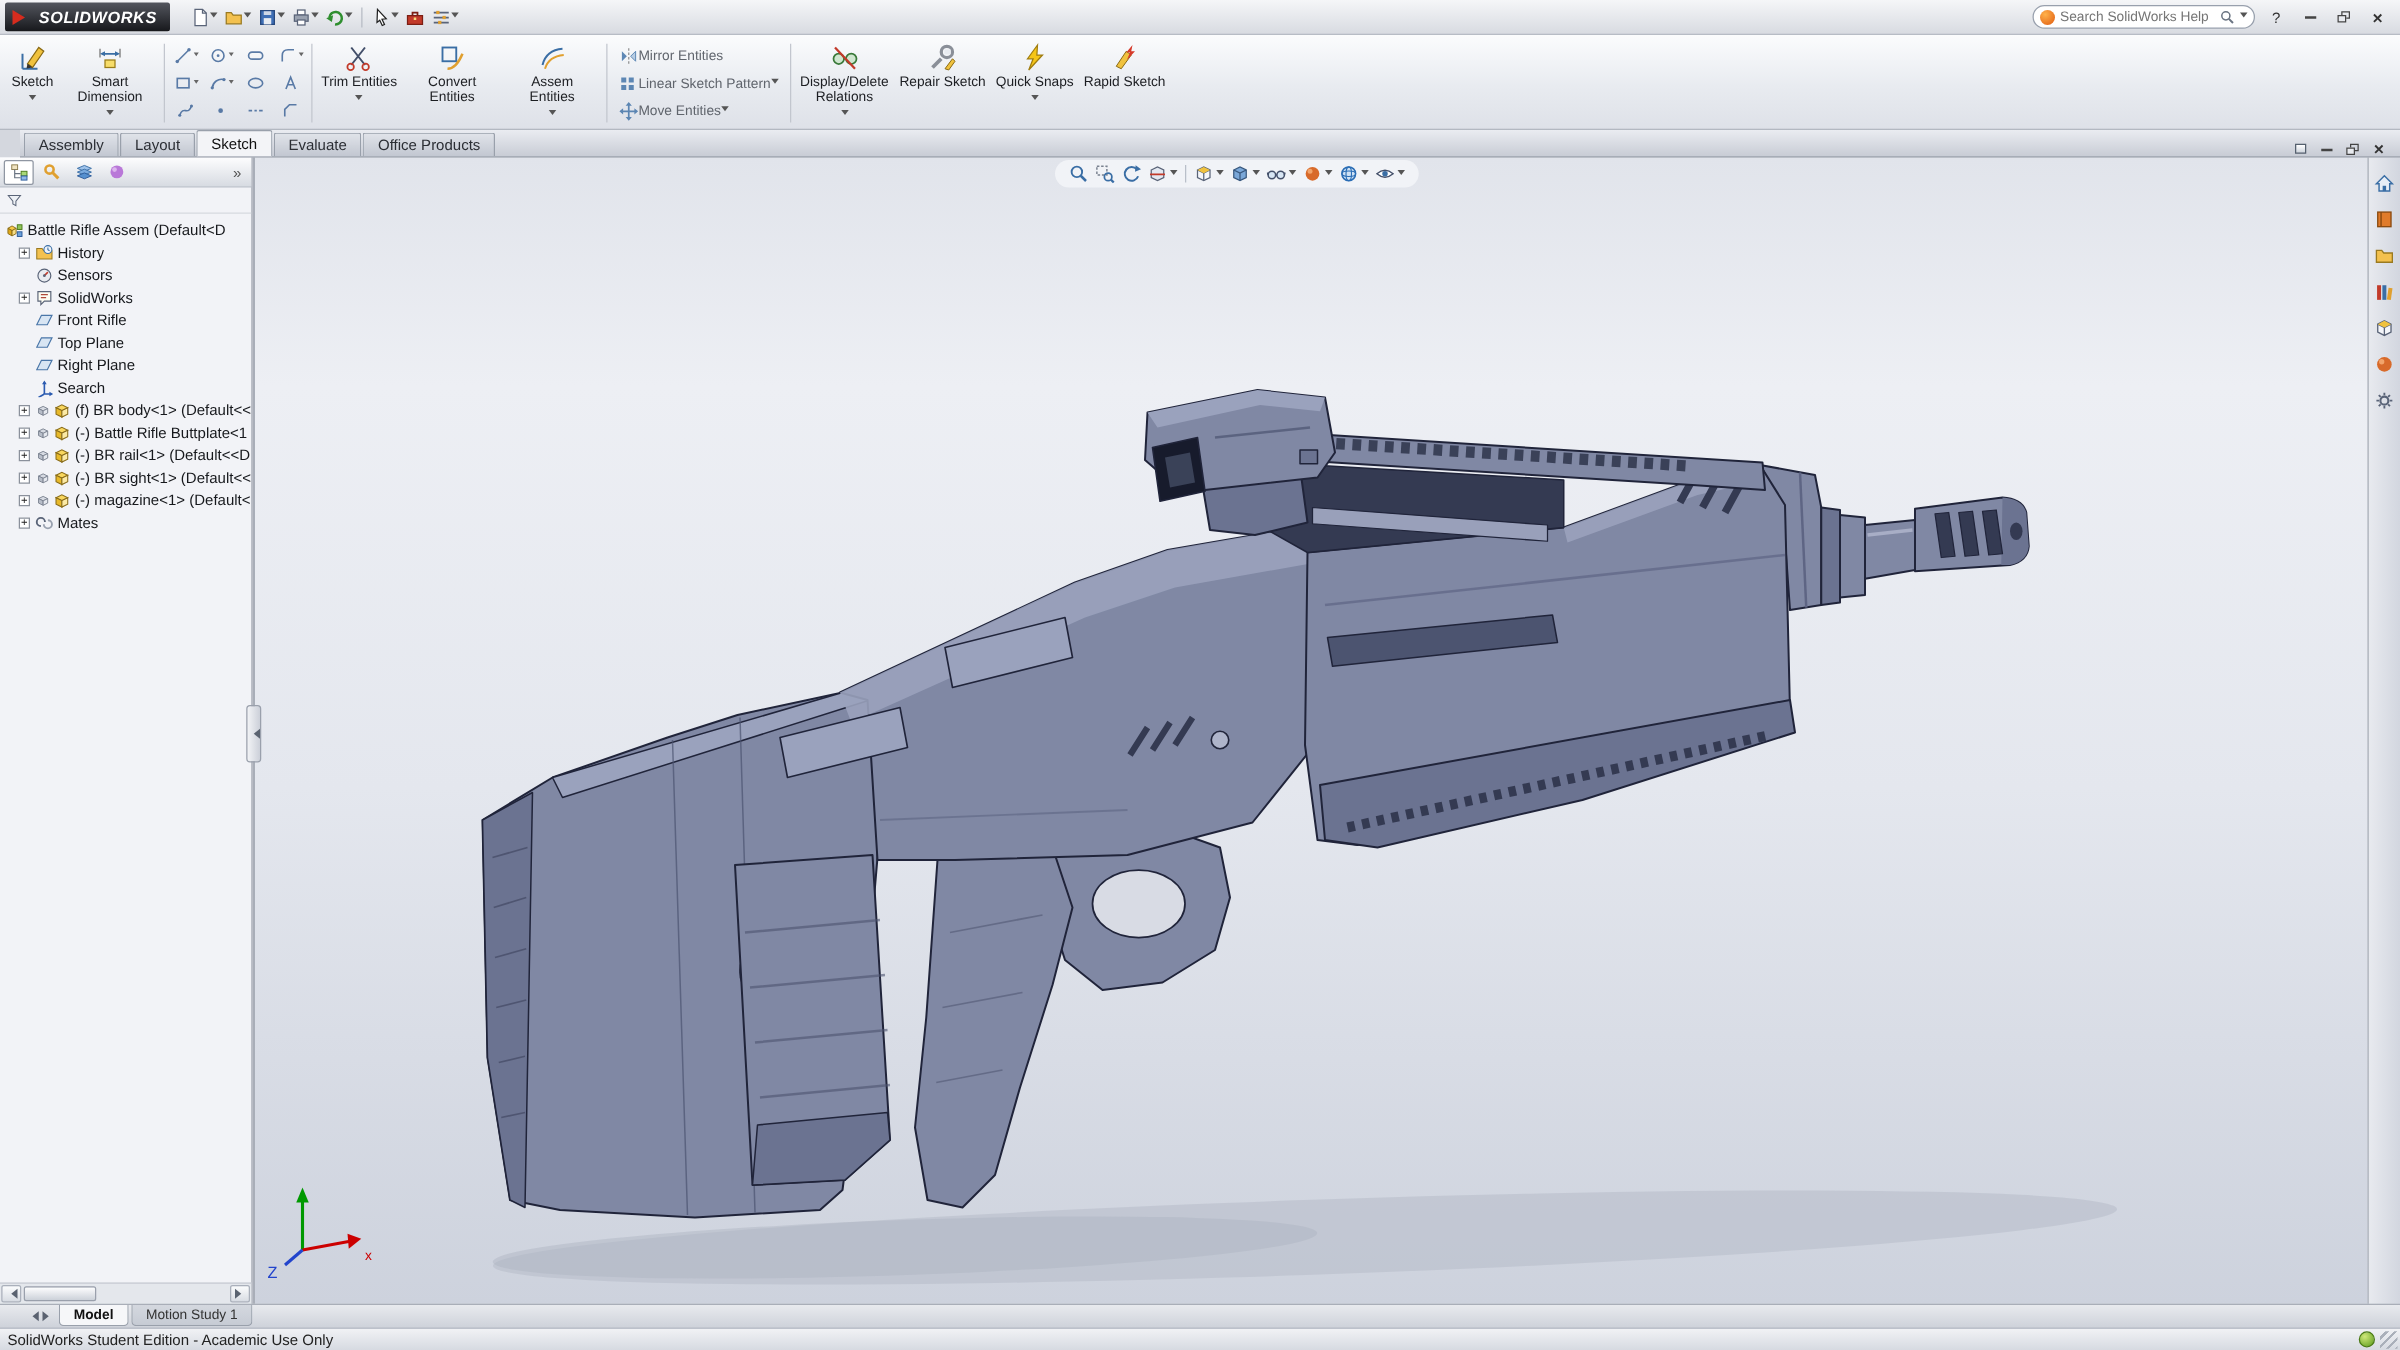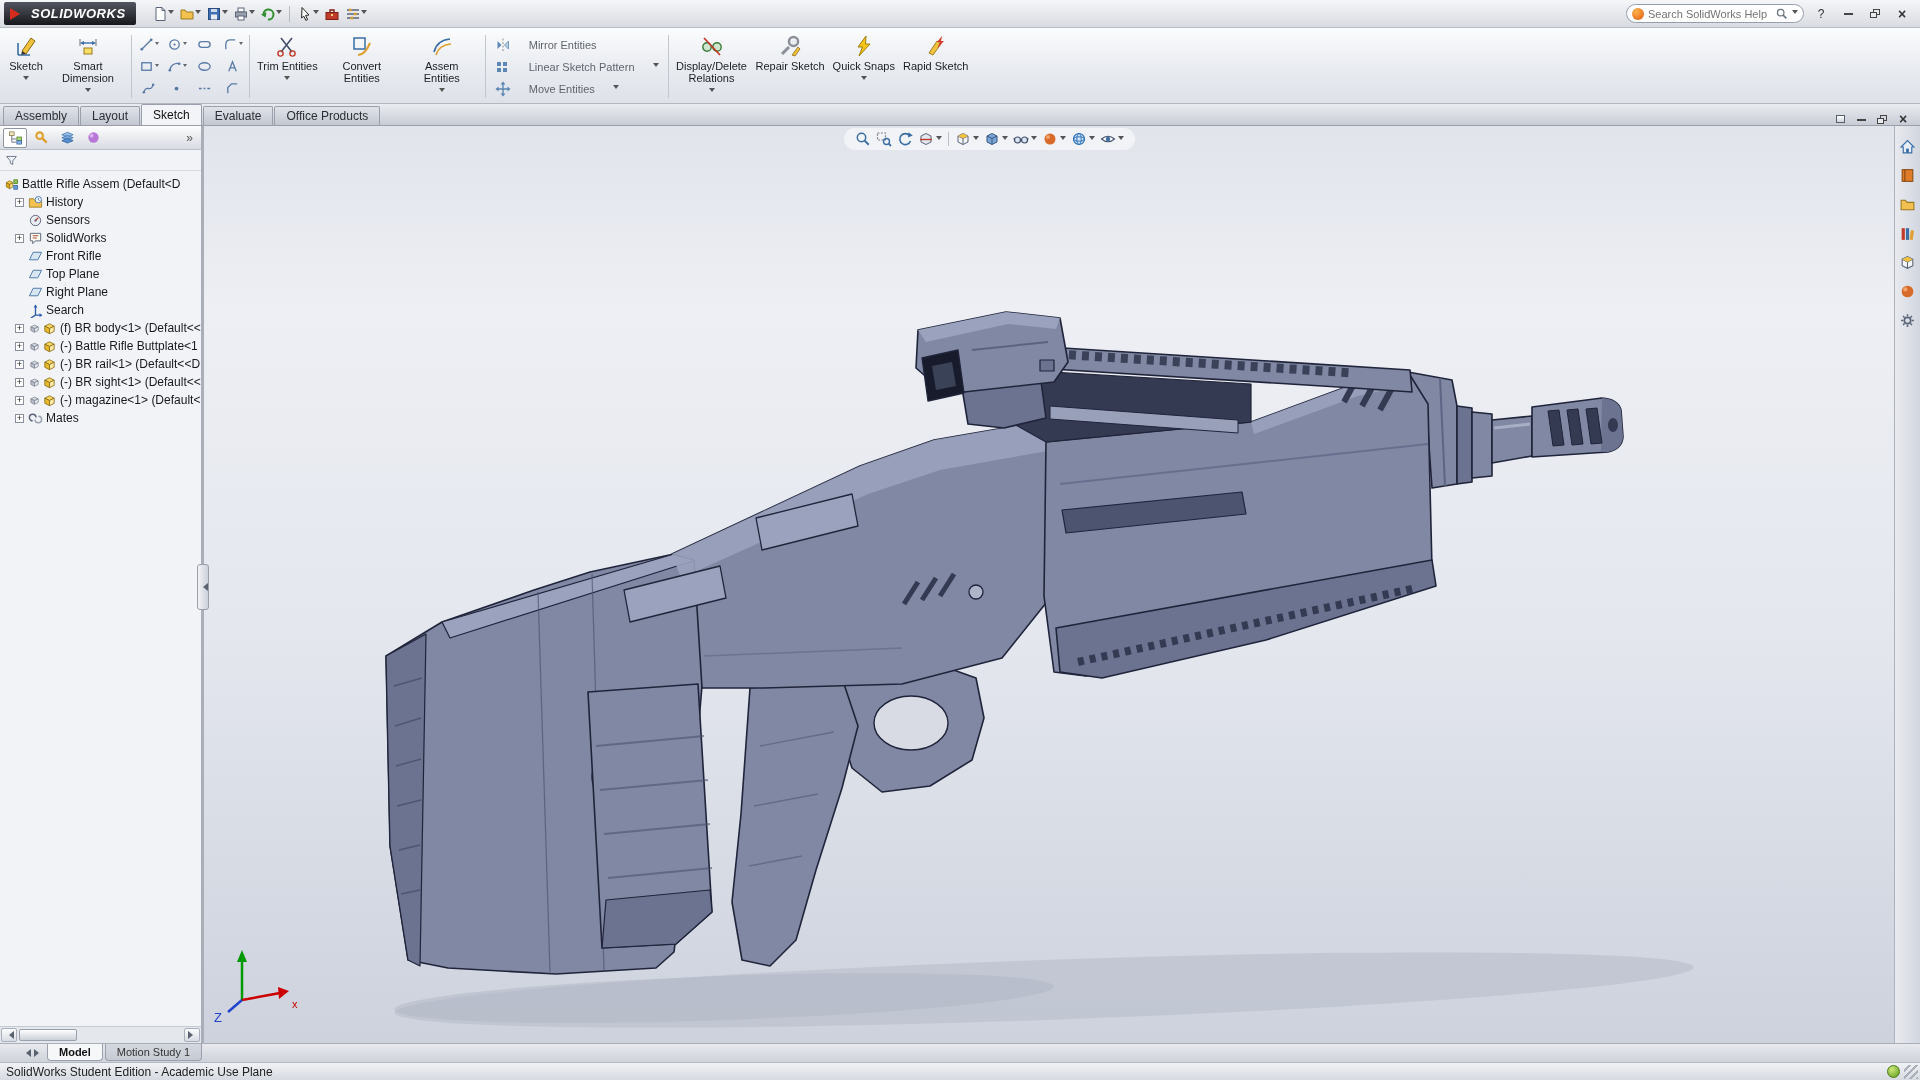--- a/index.html
+++ b/index.html
@@ -32,26 +32,26 @@
   .ribbon{position:absolute;top:28px;left:0;right:0;height:76px;background:linear-gradient(#fbfcfd,#e8ebf0 55%,#dee1e8);border-bottom:1px solid #b3b8c1;display:flex;align-items:stretch;padding:2px 2px 0 4px;z-index:20}
   .bigbtn{display:flex;flex-direction:column;align-items:center;justify-content:flex-start;padding:4px 4px 0;min-width:44px;max-width:80px;text-align:center;border-radius:2px}
   .bicon{width:24px;height:24px;flex:none}
   .blabel{font-size:11px;line-height:12px;color:#1c1e22;margin-top:2px}
   .vsep{width:1px;background:#c2c6ce;margin:5px 3px;flex:none}
   .toolgrid{display:grid;grid-template-columns:repeat(4,27px);grid-auto-rows:22px;align-content:center;column-gap:1px}
   .gcell{display:flex;align-items:center;justify-content:center;gap:1px;border-radius:2px}
   .gicon{width:15px;height:15px;opacity:.9}
   .gcaret{width:0;height:0;border:2.5px solid transparent;border-top:3.5px solid #666}
   .rowgroup{display:flex;flex-direction:column;justify-content:center;gap:2px;padding:0 2px}
-  .rowbtn{display:flex;align-items:center;gap:18px;height:20px;padding:0 4px;border-radius:2px}
+  .rowbtn{display:flex;align-items:center;gap:0;height:20px;padding:0 4px;border-radius:2px}
   .ricon{width:16px;height:16px;opacity:.8;flex:none}
   .rlabel{font-size:11px;color:#60656d;white-space:nowrap}
 
   
-  .tabrow{position:absolute;top:104px;left:0;right:0;height:22px;background:linear-gradient(#eaecf1,#c8ccd5);border-bottom:1px solid #99a0aa;display:flex;align-items:flex-end;padding-left:3px;z-index:20}
+  .tabrow{position:absolute;top:104px;left:16px;right:0;height:22px;background:linear-gradient(#eaecf1,#c8ccd5);border-bottom:1px solid #99a0aa;display:flex;align-items:flex-end;padding-left:3px;z-index:20}
   .ctab{height:19px;padding:0 11px;font-size:12px;color:#2b2e34;display:flex;align-items:center;background:linear-gradient(#e0e3e9,#c2c7d1);border:1px solid #99a0ab;border-bottom:0;margin-right:1px;border-radius:2px 2px 0 0}
   .ctab.active{background:#f3f4f7;height:21px;color:#111}
   .tabrow-right{margin-left:auto;display:flex;gap:7px;padding:0 10px;align-items:center}
   .mini{width:14px;height:12px;display:flex;align-items:center;justify-content:center;color:#44505e}
   .glyph-grid{width:9px;height:8px;border:1px solid #55606e;background:linear-gradient(#fff,#cfd5dd)}
 
   
   .main{position:absolute;top:126px;left:0;width:1920px;height:917px}
 
   .lpanel{position:absolute;left:0;top:0;width:202px;height:917px;background:#f2f3f7;border-right:1px solid #a9aeb8}
@@ -988,18 +988,18 @@
 <div class="bottomtabs">
   <div class="bnav">
     <span class="tri-l"></span>
     <span class="tri-r"></span>
   </div>
   <div class="btab active">Model</div>
   <div class="btab">Motion Study 1</div>
 </div>
 
 <div class="statusbar">
-  <span>SolidWorks Student Edition - Academic Use Plane</span>
+  <span>SolidWorks Student Edition - Academic Use Only</span>
   <div class="statusright">
     <span class="statball"></span>
     <span class="grip"></span>
   </div>
 </div>
 
 </body></html>

